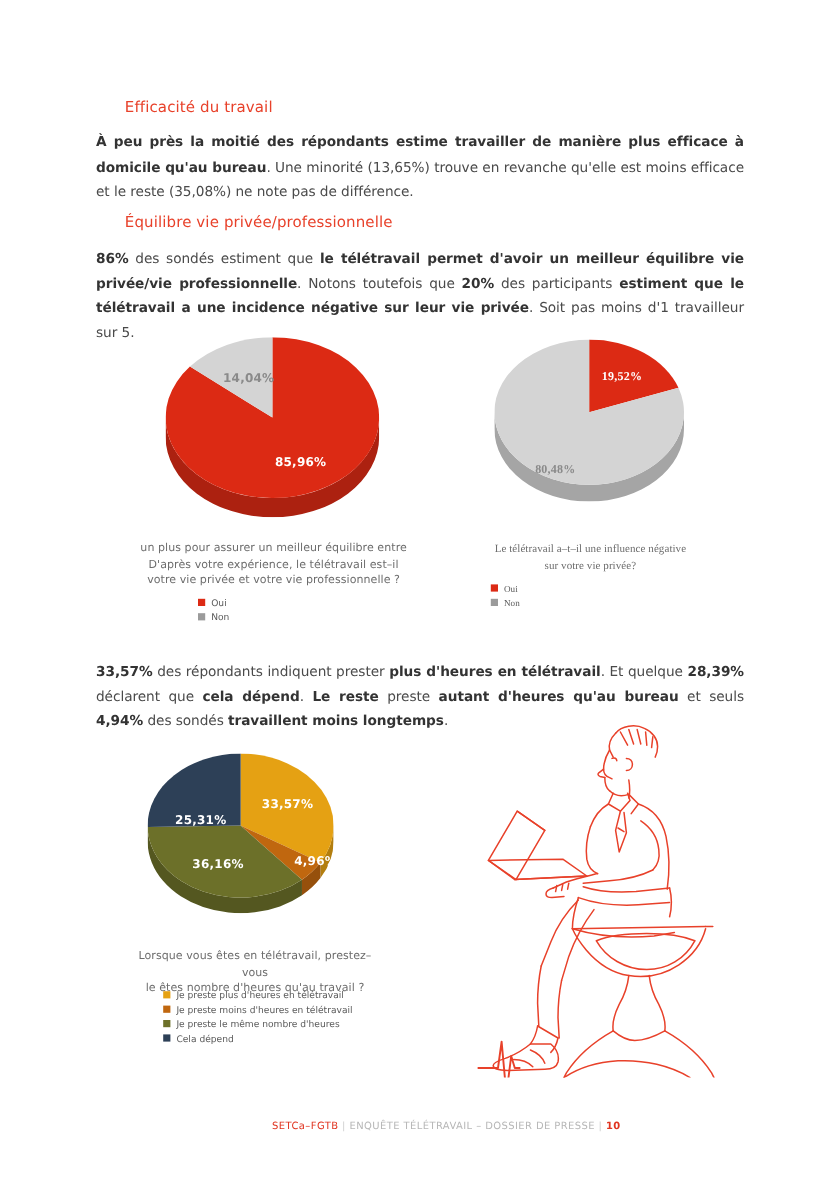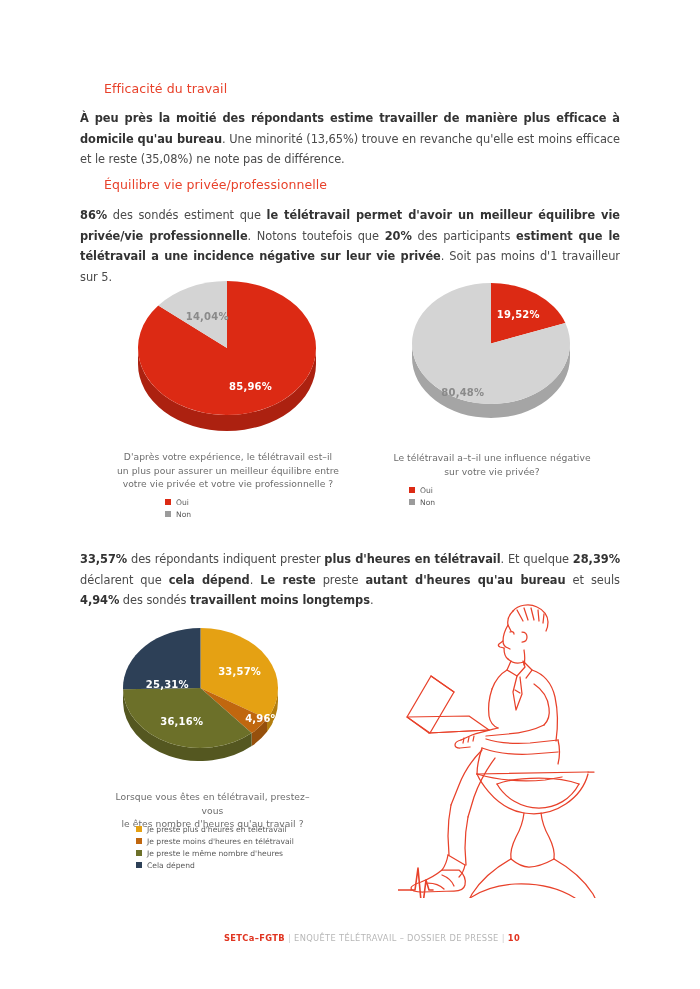--- a/index.html
+++ b/index.html
@@ -93,21 +93,21 @@
     position: absolute;
     left: 0;
     top: 933px;
     width: 700px;
     text-align: center;
     font-size: 8.3px;
     letter-spacing: 0.35px;
     color: #b7b7b7;
     white-space: nowrap;
   }
-  .footer .brand { color: #e03420; font-weight: 700; margin-left: 44px; }
+  .footer .brand { color: #e03420; font-weight: 400; margin-left: 44px; }
   .footer .sep   { color: #cfcfcf; }
   .footer .pagenum { color: #e03420; font-weight: 700; }
 
   
   .illustration {
     position: absolute;
     left: 398px;
     top: 598px;
   }
 </style>
@@ -130,37 +130,37 @@
       <div class="pie-wrap" id="pie0-wrap" style="width:178px;height:150px;">
           <svg width="178" height="150" viewBox="0 0 178 150" style="position: absolute; left: 0px; top: 0px;">
             <path d="M178,67 A89,67 0 0 1 0,67.00000000000001 L0,83.00000000000001 A89,67 0 0 0 178,83 Z" fill="#ac2110"></path>
             <path d="M89,67 L89,0 A89,67 0 1 1 20.2819582352177,24.42247366846908 Z" fill="#DC2A14"></path>
             <path d="M89,67 L20.2819582352177,24.42247366846908 A89,67 0 0 1 88.9999999999999,0 Z" fill="#D4D4D4"></path>
           </svg>
           <div class="pie-label" style="left: 112.557px; top: 104.564px; color: rgb(255, 255, 255);">85,96%</div>
           <div class="pie-label" style="left: 69.2423px; top: 35.4945px; color: rgb(138, 138, 138);">14,04%</div>
         </div>
       <div class="chart-caption" style="left:-40px; top:169px; width:260px;">
+        <div>un plus pour assurer un meilleur équilibre entre</div>
         <div>D'après votre expérience, le télétravail est–il</div>
-        <div>un plus pour assurer un meilleur équilibre entre</div>
         <div>votre vie privée et votre vie professionnelle ?</div>
       </div>
       <div class="legend" style="left:27px; top:216px;">
         <div class="legend-row">
           <span class="legend-swatch" style="background:#DC2A14"></span>
           <span class="legend-label">Oui</span>
         </div>
         <div class="legend-row">
           <span class="legend-swatch" style="background:#9B9B9B"></span>
           <span class="legend-label">Non</span>
         </div>
       </div>
     </div>
 
-    <div class="chart-block" style="left:332px; top:283px;">
+    <div class="chart-block" style="left:332px; top:283px;font-family:Liberation Serif, serif;">
       <div class="pie-wrap" id="pie1-wrap" style="width:158px;height:135px;">
           <svg width="158" height="135" viewBox="0 0 158 135" style="position: absolute; left: 0px; top: 0px;">
             <path d="M158,60.5 A79,60.5 0 0 1 0,60.50000000000001 L0,74.5 A79,60.5 0 0 0 158,74.5 Z" fill="#a5a5a5"></path>
             <path d="M79,60.5 L79,0 A79,60.5 0 0 1 153.36315002960725,40.07790389896609 Z" fill="#DC2A14"></path>
             <path d="M79,60.5 L153.36315002960725,40.07790389896609 A79,60.5 0 1 1 78.99999999999999,0 Z" fill="#D4D4D4"></path>
           </svg>
           <div class="pie-label" style="left: 106.28px; top: 30.8143px; color: rgb(255, 255, 255);">19,52%</div>
           <div class="pie-label" style="left: 50.8111px; top: 109px; color: rgb(138, 138, 138);">80,48%</div>
         </div>
       <div class="chart-caption" style="left:-40px; top:168px; width:240px;">

